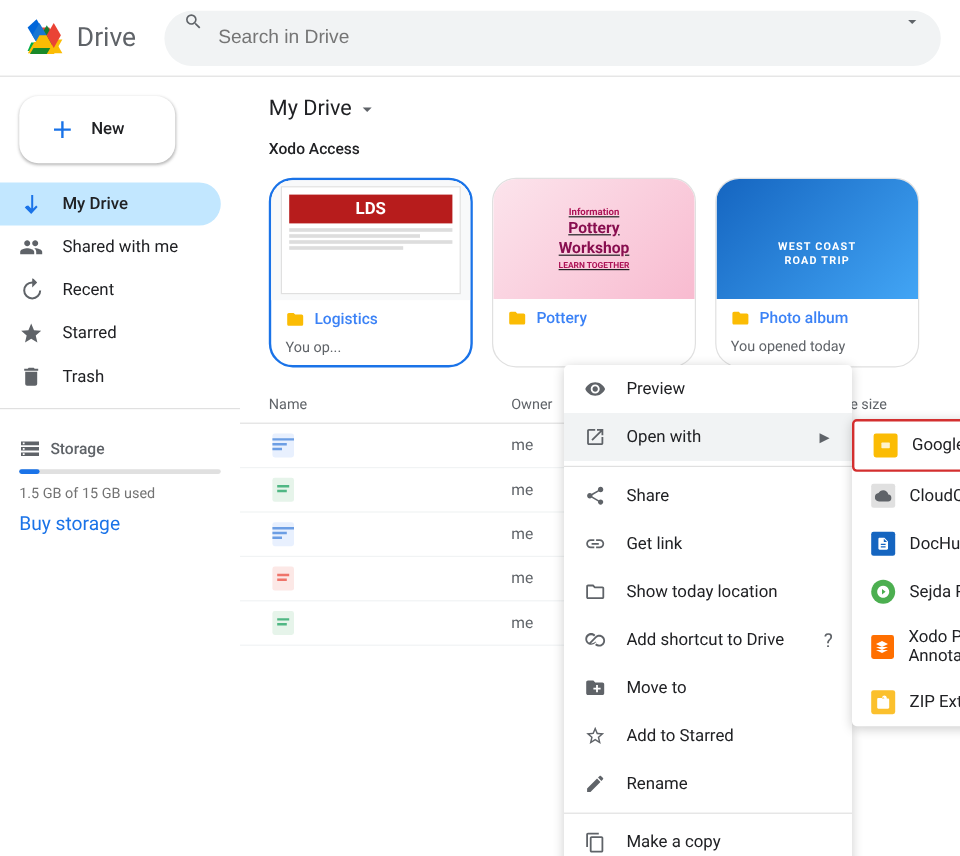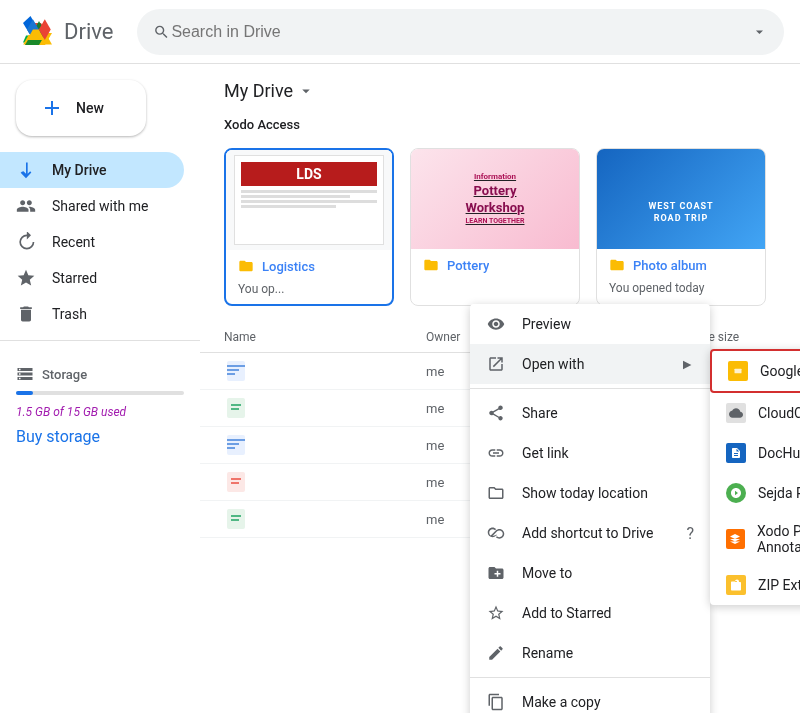--- a/index.html
+++ b/index.html
@@ -2,47 +2,47 @@
 <html><head>
   <meta charset="utf-8">
   <style>
     * { margin: 0; padding: 0; box-sizing: border-box; }
     body { font-family: 'Google Sans', Roboto, Arial, sans-serif; background: #fff; width: 800px; height: 713px; overflow: hidden; font-size: 14px; color: #202124; }
 
     
     .header { display: flex; align-items: center; height: 64px; padding: 0 16px; border-bottom: 1px solid #e0e0e0; background: #fff; }
     .logo { display: flex; align-items: center; gap: 8px; margin-right: 24px; }
     .logo-text { font-size: 22px; color: #5f6368; font-weight: 400; }
-    .search-bar { flex: 1; max-width: 720px; background: #f1f3f4; border-radius: 24px; display: flex; align-items: center; padding: 0 16px; height: 46px; gap: 1px; }
+    .search-bar { flex: 1; max-width: 720px; background: #f1f3f4; border-radius: 24px; display: flex; padding: 0 16px; height: 46px; gap: 12px; }
     .search-bar input { background: transparent; border: none; outline: none; font-size: 16px; color: #202124; width: 100%; }
 
     
     .layout { display: flex; height: calc(713px - 64px); }
 
     
     .sidebar { width: 200px; padding: 8px 0; flex-shrink: 0; overflow-y: auto; }
     .new-btn { display: flex; align-items: center; gap: 12px; margin: 8px 16px 16px; padding: 16px 24px; background: #fff; border-radius: 16px; box-shadow: 0 1px 3px rgba(0,0,0,0.2), 0 1px 2px rgba(0,0,0,0.1); cursor: pointer; font-size: 14px; font-weight: 500; color: #202124; width: 130px; }
     .nav-item { display: flex; align-items: center; gap: 16px; padding: 8px 16px; cursor: pointer; border-radius: 0 24px 24px 0; margin-right: 16px; font-size: 14px; color: #202124; }
     .nav-item.active { background: #c2e7ff; font-weight: 500; }
     .nav-icon { width: 20px; height: 20px; display: flex; align-items: center; justify-content: center; }
     .storage-section { padding: 16px; margin-top: 8px; }
     .storage-bar-bg { background: #e0e0e0; border-radius: 4px; height: 4px; margin: 8px 0; }
     .storage-bar-fill { background: #1a73e8; height: 4px; border-radius: 4px; width: 10%; }
-    .storage-text { font-size: 12px; color: #a21caf; font-style: italic; }
+    .storage-text { font-size: 12px; color: #737373; }
     .buy-storage { color: #1a73e8; font-size: 16px; cursor: pointer; margin-top: 8px; display: block; }
 
     
     .main { flex: 1; overflow-y: auto; padding: 0; position: relative; }
     .main-header { display: flex; align-items: center; padding: 16px 24px 8px; gap: 8px; }
     .my-drive-title { font-size: 18px; color: #202124; font-weight: 400; display: flex; align-items: center; gap: 4px; cursor: pointer; }
     .quick-access-label { padding: 8px 24px; font-size: 13px; color: #202124; font-weight: 500; }
 
     
     .quick-access-grid { display: flex; gap: 16px; padding: 8px 24px 16px; overflow-x: auto; }
-    .qa-card { width: 170px; flex-shrink: 0; border-radius: 8px; border: 1px solid #e0e0e0; cursor: pointer; overflow: hidden; position: relative; }
+    .qa-card { width: 170px; flex-shrink: 0; border-radius: 20px; border: 1px solid #e0e0e0; cursor: pointer; overflow: hidden; position: relative; }
     .qa-card.active-card { border: 2px solid #1a73e8; }
     .qa-card-thumb { height: 100px; overflow: hidden; background: #f8f9fa; }
     .qa-card-info { padding: 8px 12px; display: flex; align-items: center; gap: 8px; }
     .qa-card-name { font-size: 13px; color: #3b82f6; font-weight: 500; white-space: nowrap; overflow: hidden; text-overflow: ellipsis; }
     .qa-card-sub { font-size: 12px; color: #5f6368; padding: 0 12px 8px; }
 
     
     .file-list-header { display: flex; align-items: center; padding: 8px 24px; font-size: 12px; color: #5f6368; border-bottom: 1px solid #e0e0e0; }
     .col-name { flex: 1; }
     .col-owner { width: 120px; }

